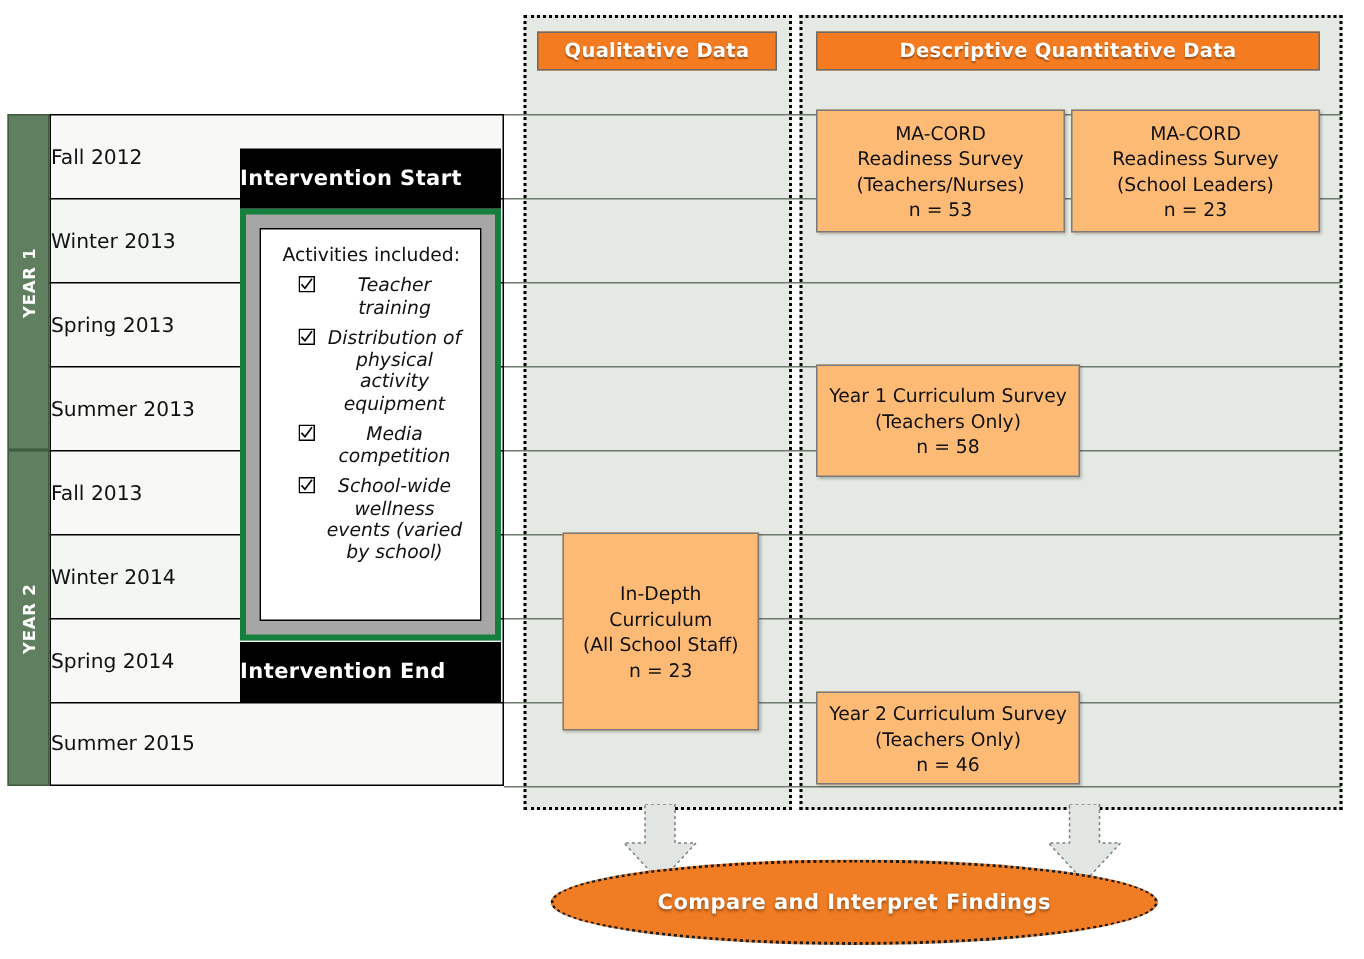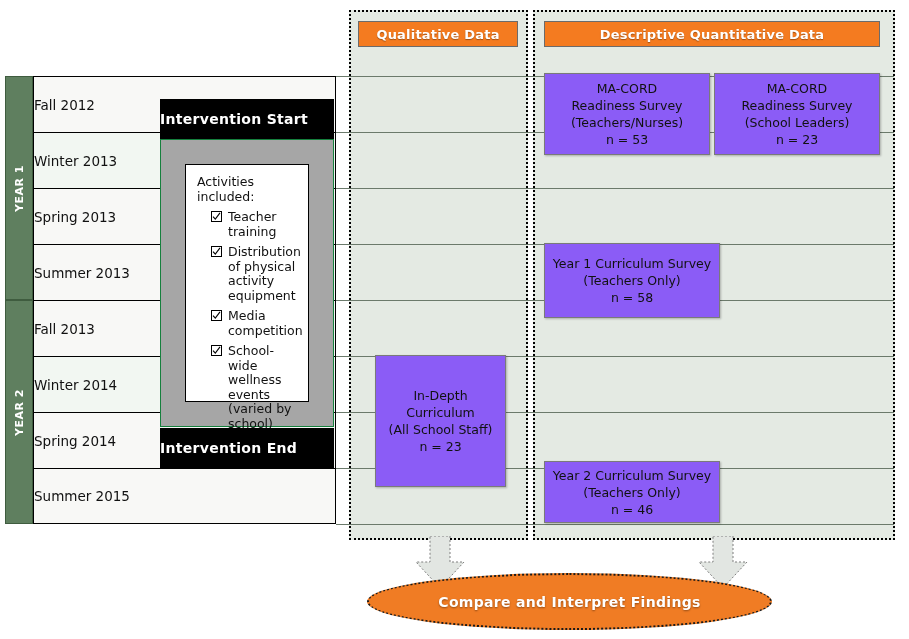--- a/index.html
+++ b/index.html
@@ -50,37 +50,38 @@
     font-size:14px;font-weight:bold;
     display:flex;align-items:center;justify-content:flex-start;
     letter-spacing:.3px;
     z-index:6;
   }
 
   
   .activities-outer{
     position:absolute;
     background:#a6a6a6;
-    border:1px solid #15803d;
+    border:4px solid #15803d;
     box-sizing:border-box;
     z-index:5;
-    padding:24px;
+    padding:9px;
+    text-align:center;
   }
   .activities-inner{
     background:#ffffff;
     border:1px solid #000000;
     box-sizing:border-box;
     width:100%;height:100%;
     padding:9px 10px 6px 9px;
   }
   .act-title{font-size:12.5px;color:#111;margin:0 0 6px 2px;}
   .act-item{
     display:flex;align-items:flex-start;
     margin:0 0 6px 16px;
-    font-size:12.5px;color:#111;line-height:14.5px;
+    font-size:12.5px;color:#111;line-height:14.5px;font-style:italic;
   }
   .chk{
     flex:0 0 auto;
     width:11px;height:11px;margin-right:6px;margin-top:1px;
     position:relative;
   }
   .chk svg{display:block;}
   .act-text sup{font-size:8px;vertical-align:super;}
 
   
@@ -100,21 +101,21 @@
     font-size:13px;font-weight:bold;
     display:flex;align-items:center;justify-content:center;
     letter-spacing:.2px;
     text-shadow:0 1px 1px rgba(0,0,0,.35);
     z-index:4;
   }
 
   
   .dbox{
     position:absolute;
-    background:#8b5cf6;
+    background:#fdba74;
     border:1px solid #7a7a7a;
     box-sizing:border-box;
     display:flex;flex-direction:column;
     align-items:center;justify-content:center;
     font-size:12.5px;color:#111;
     line-height:17px;
     text-align:center;
     z-index:4;
     box-shadow:1px 1px 2px rgba(0,0,0,.25);
   }

